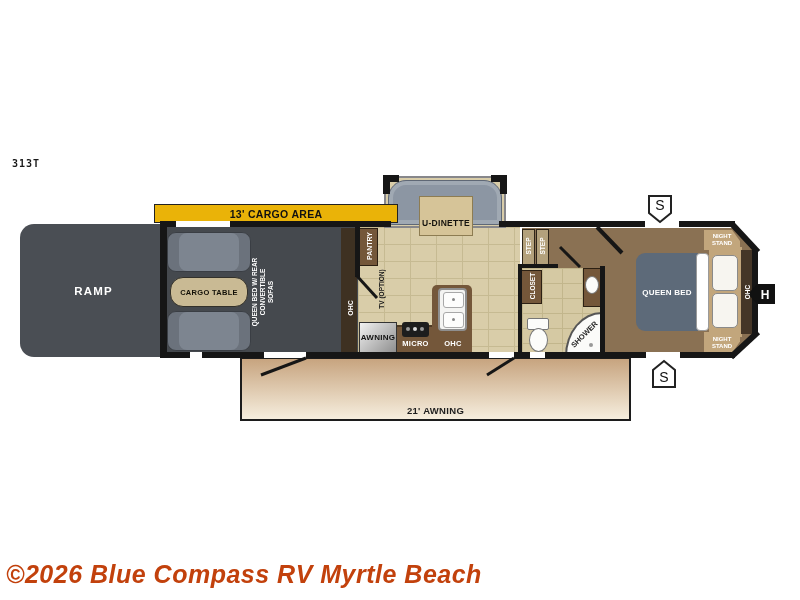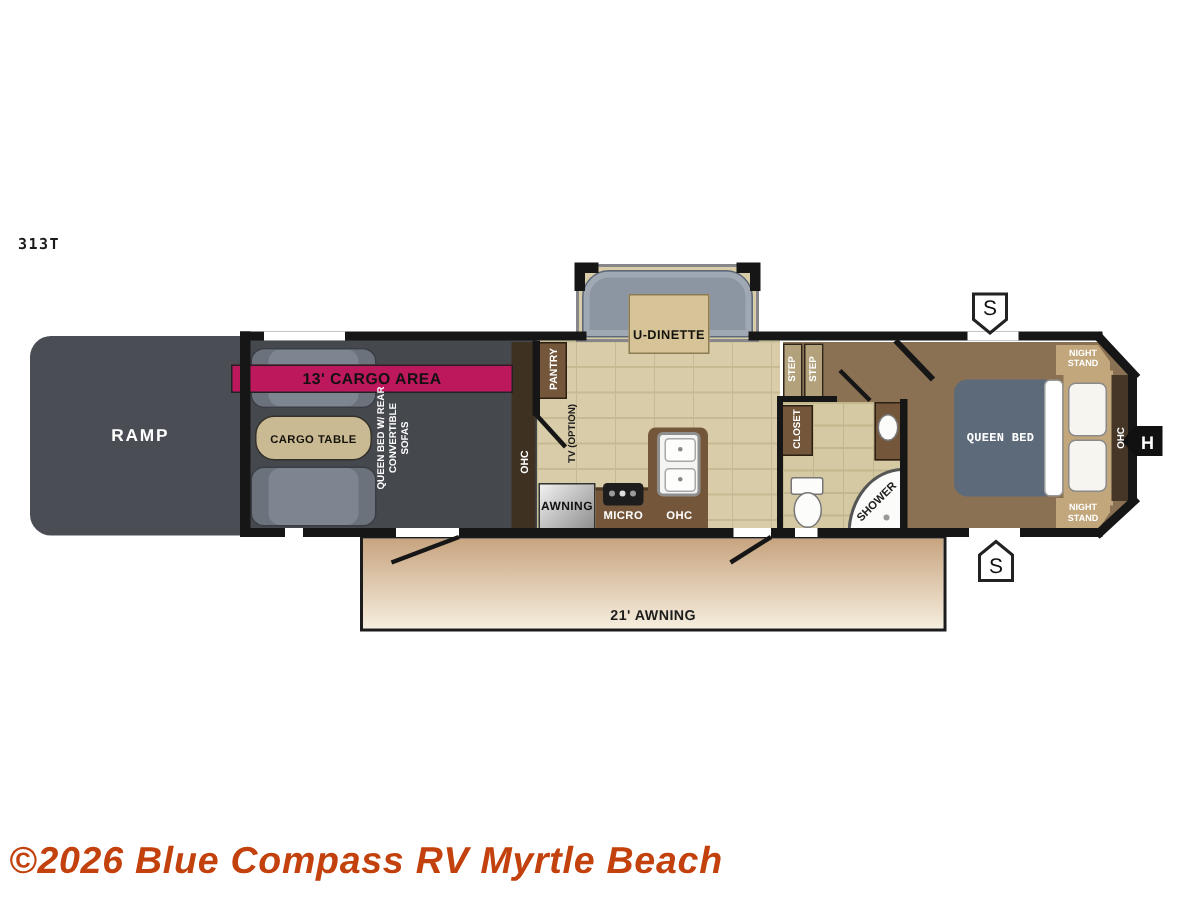--- a/index.html
+++ b/index.html
@@ -62,35 +62,35 @@
   #toilet-tank{left:527px;top:318px;width:22px;height:12px;background:#fcfcfa;border:1.5px solid #777;border-radius:2px;box-sizing:border-box;}
   #toilet-bowl{left:529px;top:328px;width:19px;height:24px;background:#fcfcfa;border:1.5px solid #777;border-radius:50%;box-sizing:border-box;}
   #vanity{left:583px;top:268px;width:18px;height:39px;background:#74573a;border:1px solid #2c2013;box-sizing:border-box;}
   #van-sink{left:585px;top:276px;width:14px;height:18px;background:#fcfcfa;border:1.5px solid #777;border-radius:50%;box-sizing:border-box;}
   #shower{left:565px;top:312px;width:37px;height:44px;background:#fbfbf9;border:2px solid #555;
         border-radius:100% 0 0 0;box-sizing:border-box;}
   #shower i{position:absolute;right:7px;bottom:7px;width:4px;height:4px;border-radius:50%;background:#999;}
   
   #headboard{left:709px;top:247px;width:33px;height:90px;background:#c2a67c;}
   #bed{left:636px;top:253px;width:62px;height:78px;background:#5d6a79;border-radius:9px 0 0 9px;
-       color:#fff;font-size:8px;letter-spacing:.2px;font-family:Liberation Mono, monospace;}
+       color:#fff;font-size:8px;letter-spacing:.2px;}
   #pillow-strip{left:696px;top:253px;width:13px;height:78px;background:#fff;border:1px solid #9a9a9a;
        border-radius:4px;box-sizing:border-box;}
   .pillow{left:712px;width:26px;background:#f7f5f0;border:1.5px solid #8a8a8a;border-radius:5px;box-sizing:border-box;}
   #ohc-bed-strip{left:741px;top:250px;width:12px;height:84px;background:#453627;}
   .nightstand{left:704px;width:36px;background:#c2a67c;color:#fff;font-size:6px;line-height:1.15;
        text-align:center;font-weight:bold;display:flex;align-items:center;justify-content:center;}
   #ns-top{top:230px;height:20px;clip-path:polygon(0 0,78% 0,100% 55%,100% 100%,0 100%);}
   #ns-bot{top:332px;height:21px;clip-path:polygon(0 0,100% 0,100% 45%,78% 100%,0 100%);}
   
   #awning{left:240px;top:357px;width:391px;height:64px;border:2px solid #1c1c1c;box-sizing:border-box;
        background:linear-gradient(#c7a47f,#f6eede);}
   #awning .lab{position:absolute;bottom:3px;width:100%;text-align:center;font-size:9.5px;color:#1d1d1d;}
-  #cargo-bracket{left:154px;top:204px;width:188px;height:19px;background:#be185d;border:1.5px solid #222;
-       box-sizing:border-box;font-size:10.5px;color:#111;margin-top:39px;}
+  #cargo-bracket{left:154px;top:204px;width:244px;height:19px;background:#eab308;border:1.5px solid #222;
+       box-sizing:border-box;font-size:10.5px;color:#111;}
   
   #model{left:12px;top:158px;font-size:10px;color:#1a1a1a;letter-spacing:1px;
        font-family:"DejaVu Sans Mono",monospace;}
   #watermark{left:6px;top:560px;font-size:25px;font-weight:bold;font-style:italic;color:#c2410c;
        letter-spacing:.5px;}
   svg.overlay{position:absolute;left:0;top:0;z-index:40;pointer-events:none;}
   .lyr{z-index:50;}
 </style>
 </head>
 <body>

